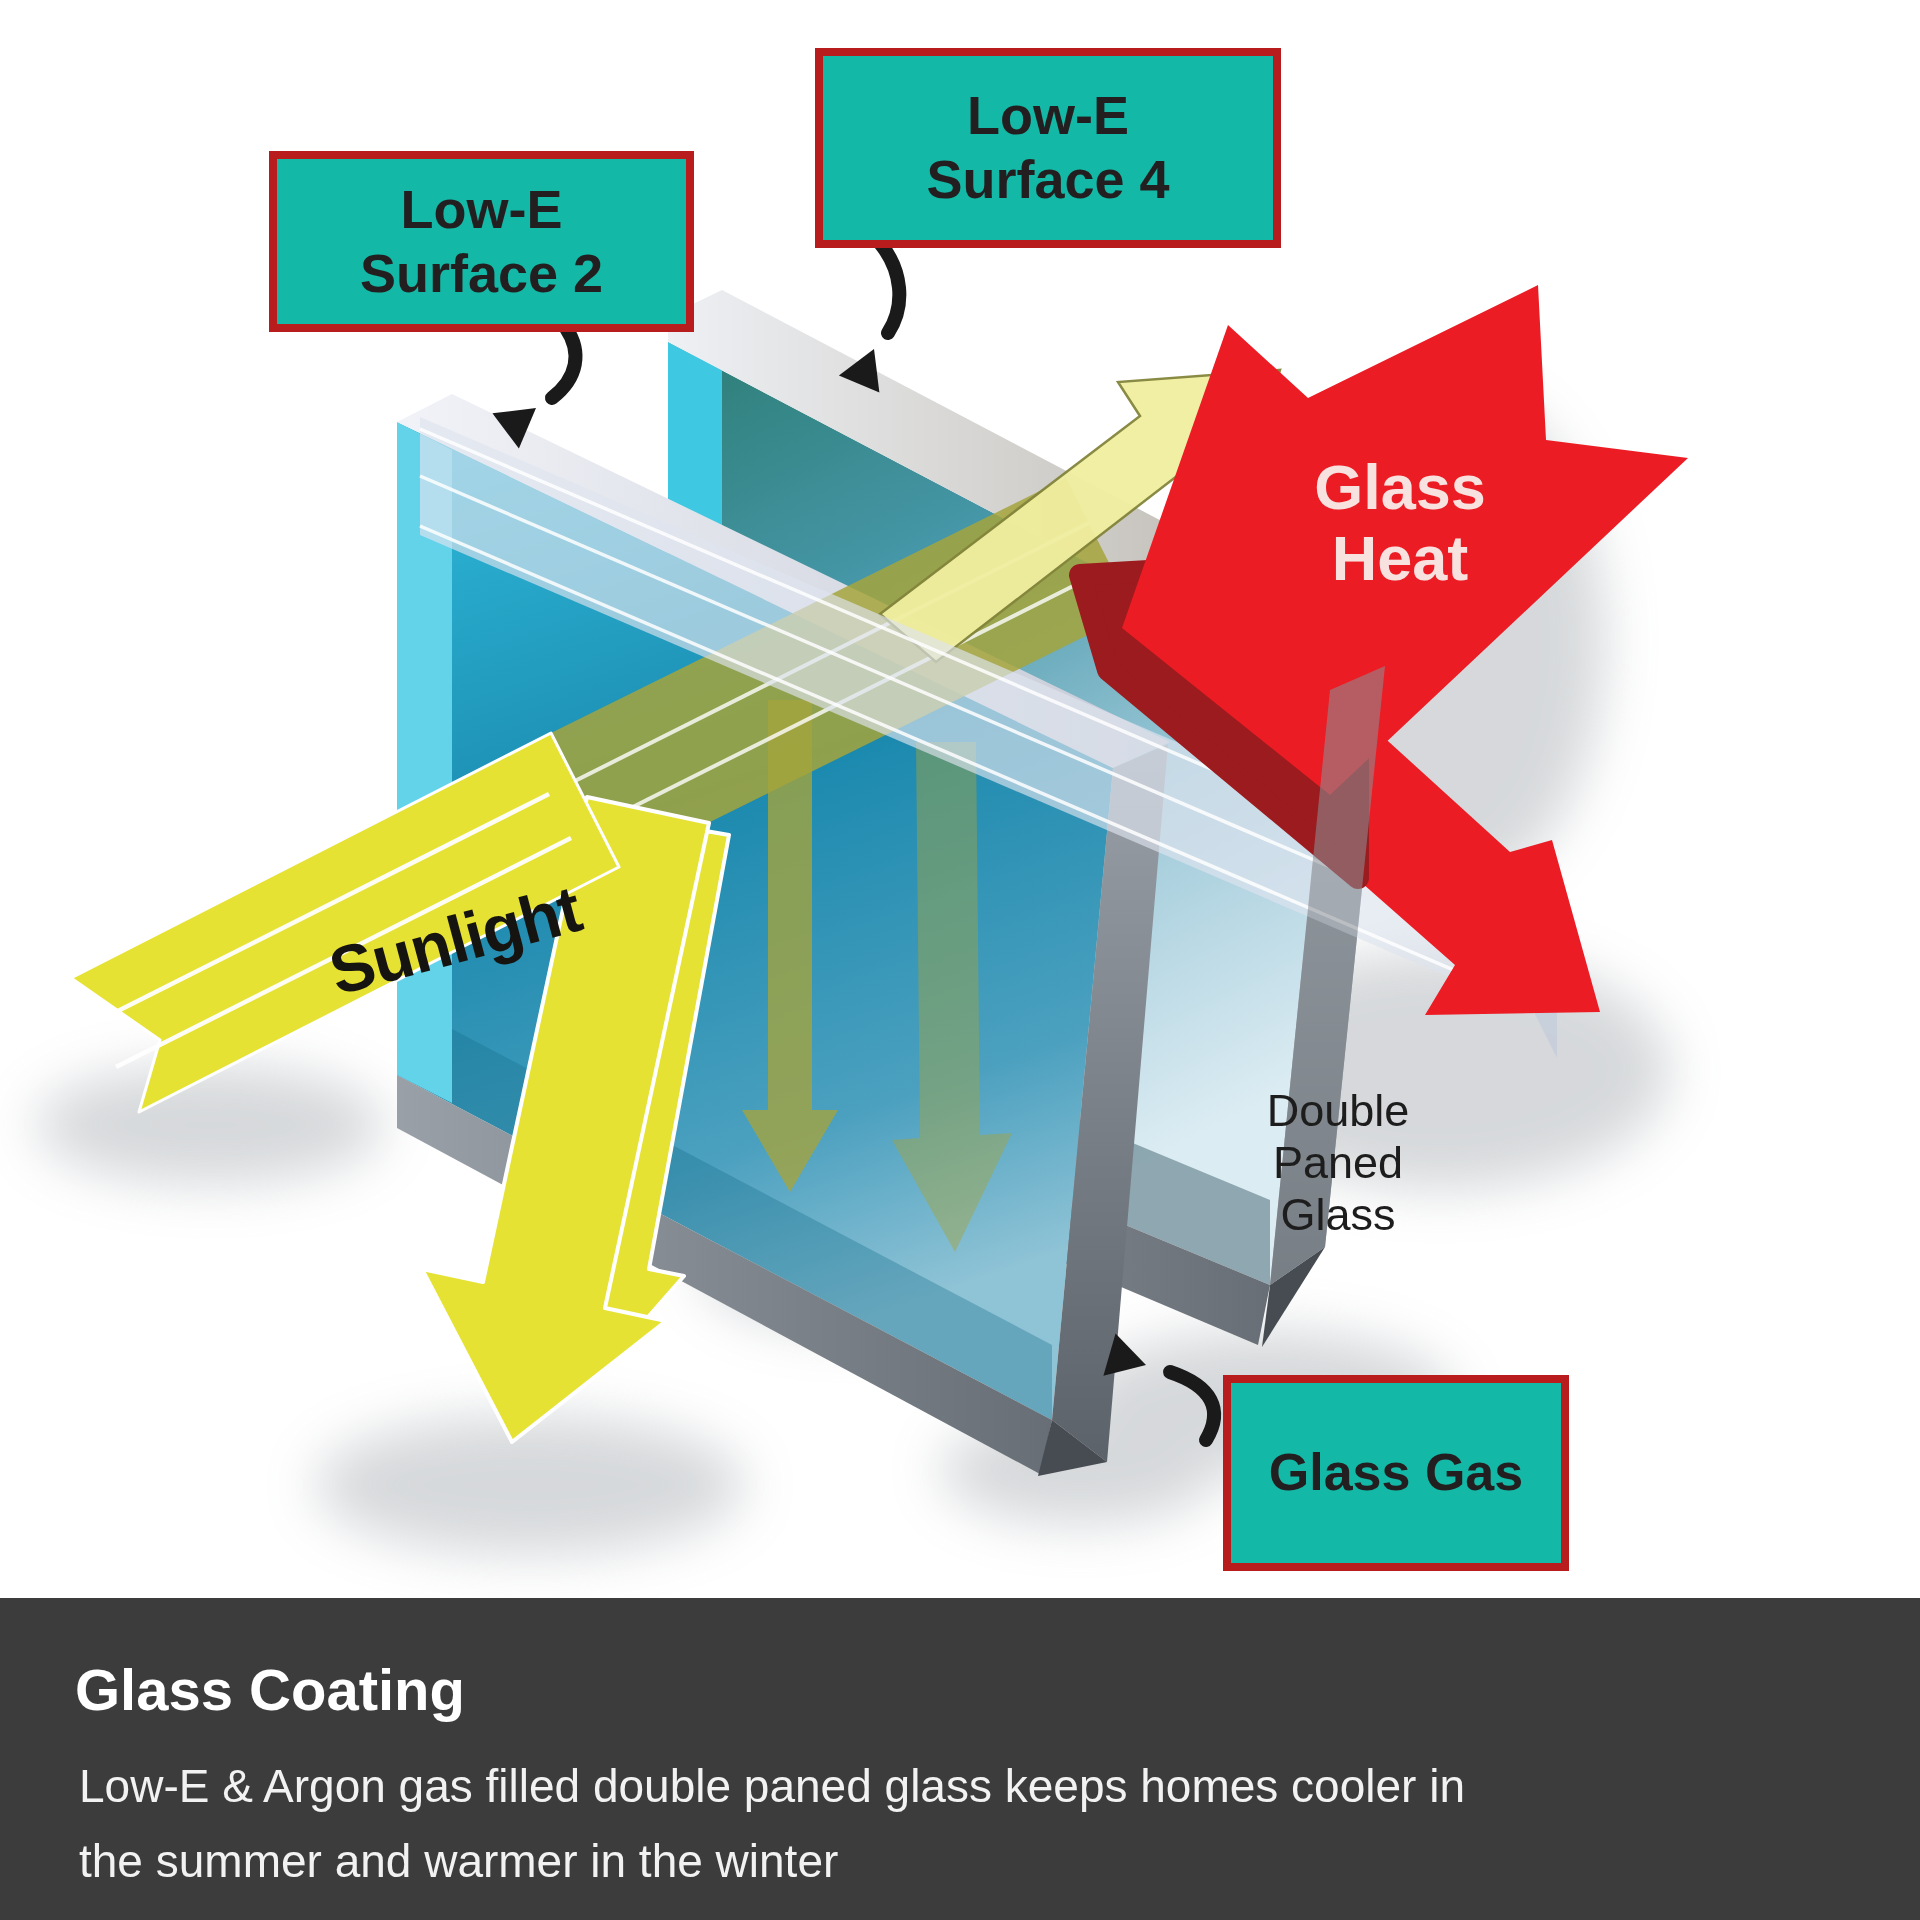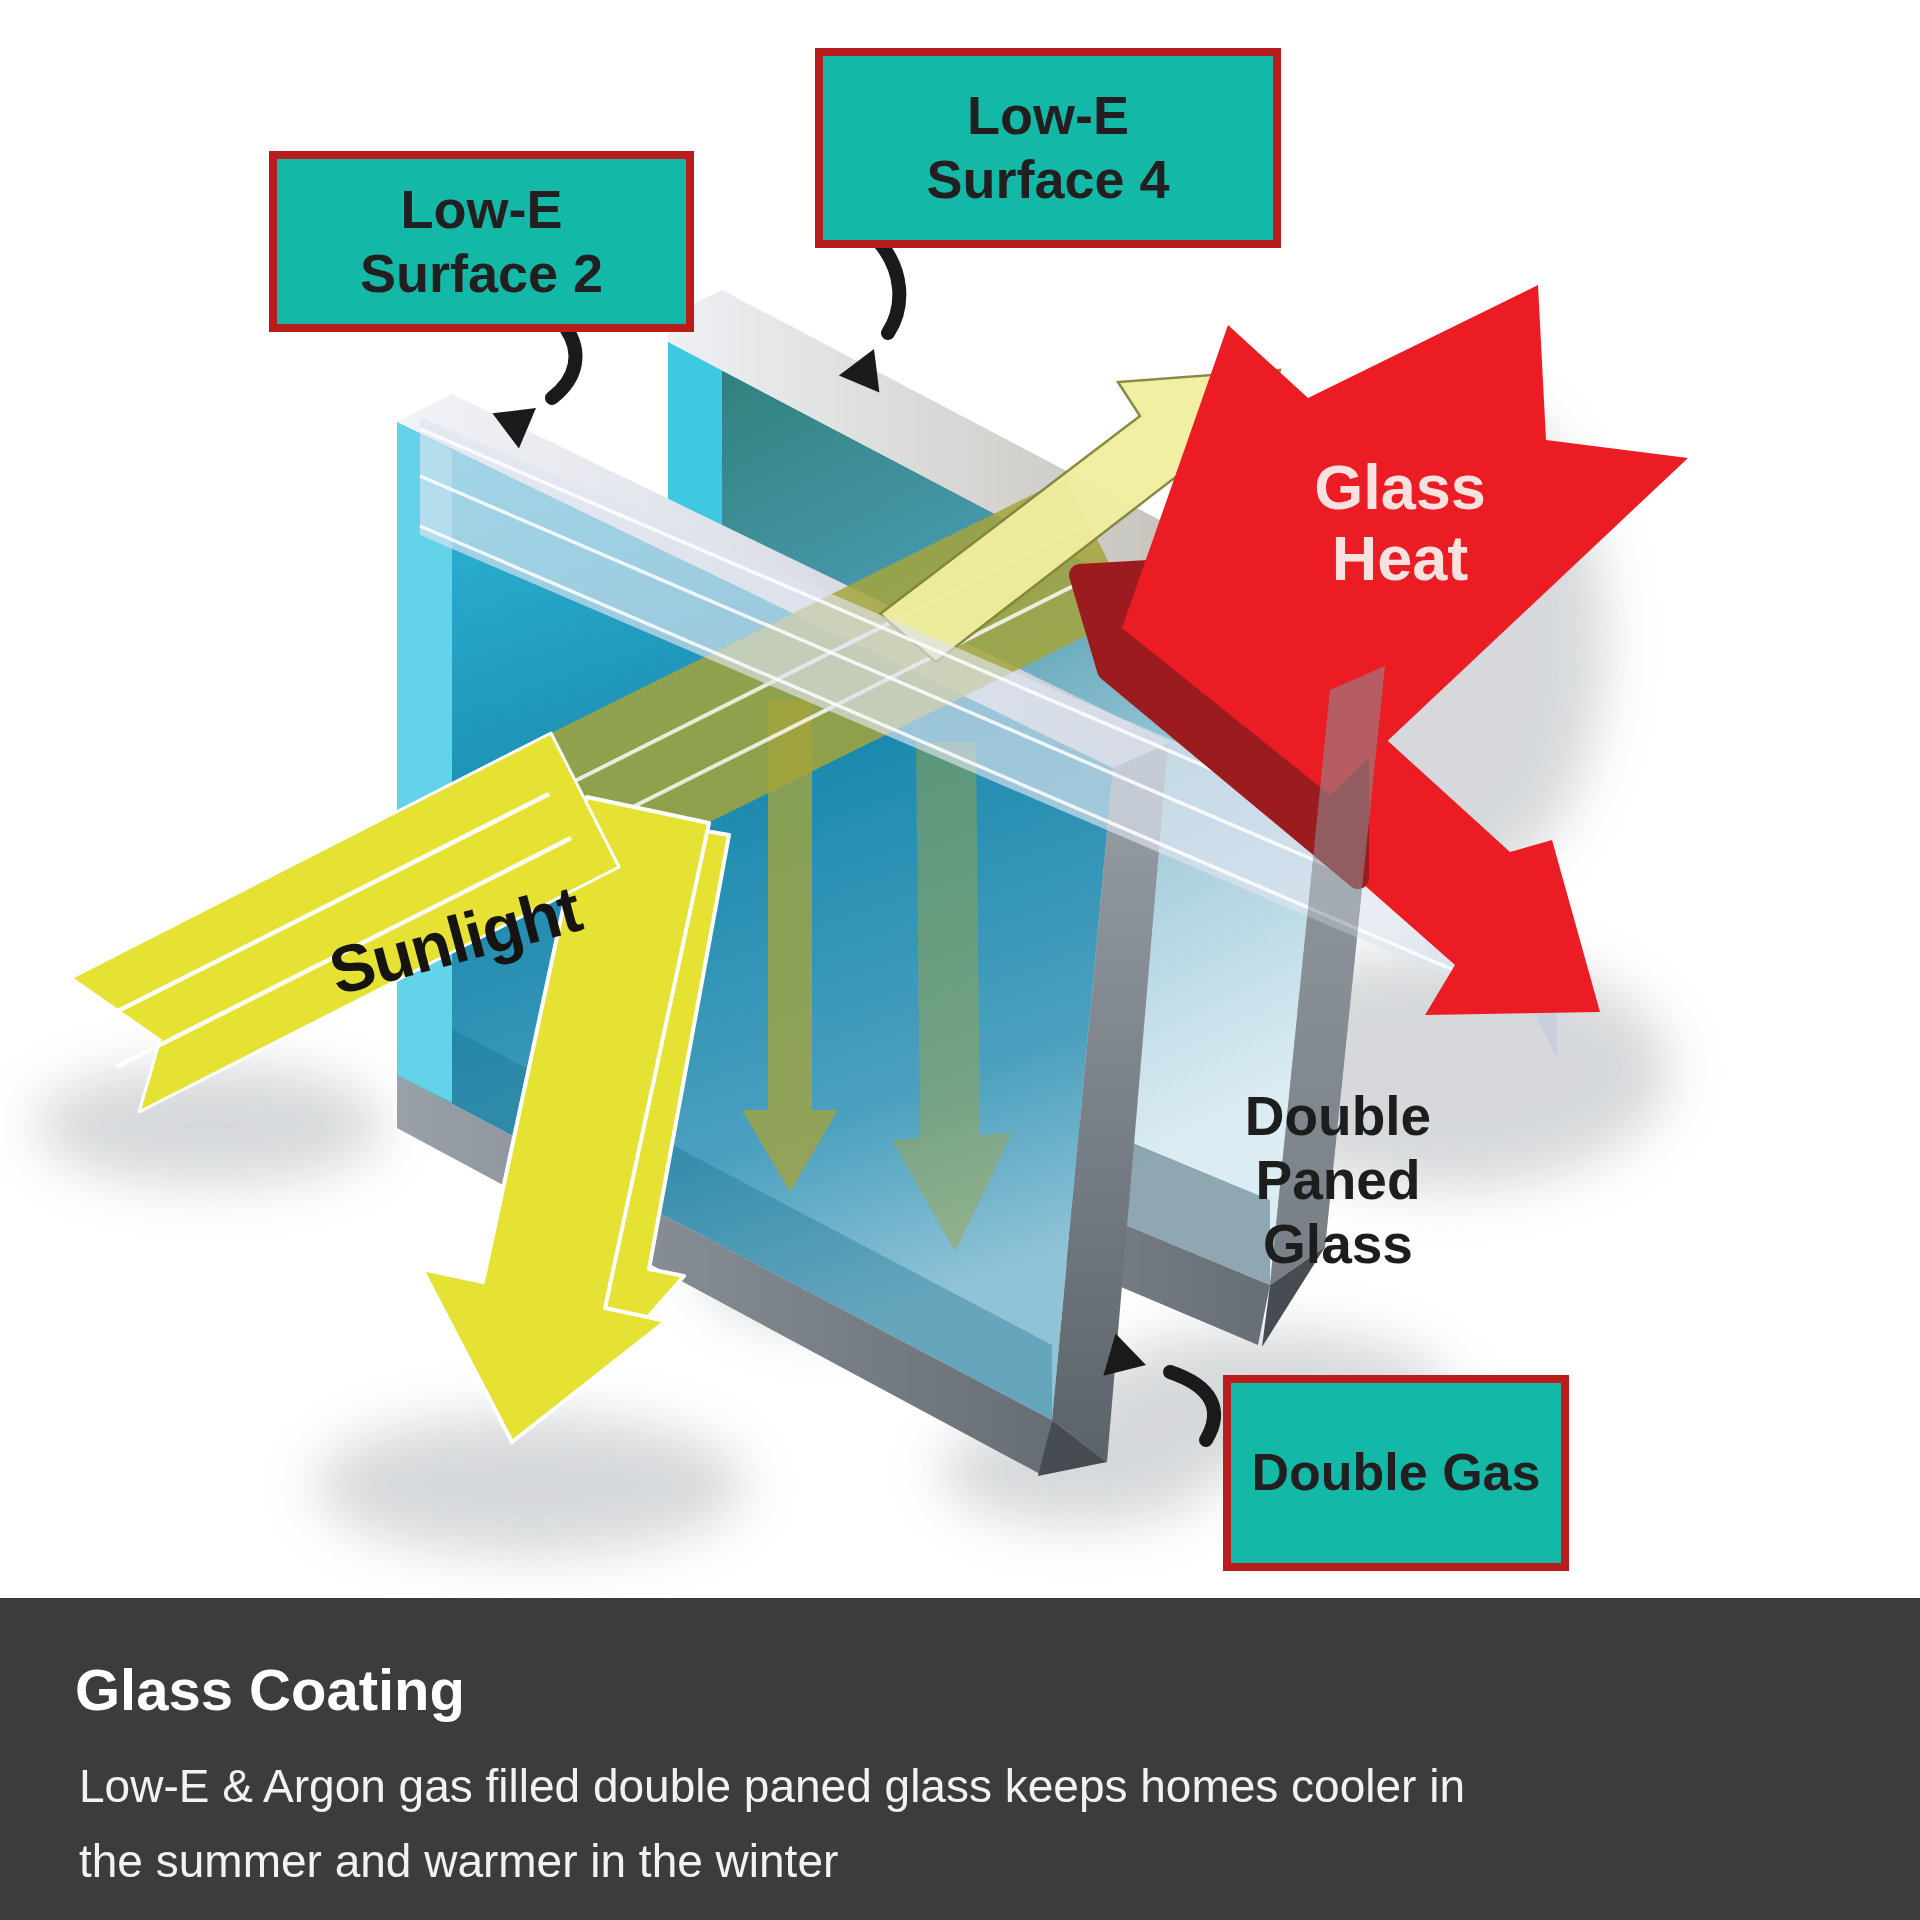--- a/index.html
+++ b/index.html
@@ -8,21 +8,21 @@
   .stage svg{position:absolute;left:0;top:0;}
   .label-box{position:absolute;background:#14b8a6;border:8px solid #b91c1c;
              display:flex;align-items:center;justify-content:center;text-align:center;
              font-weight:bold;color:#231f20;white-space:pre-line;line-height:1.18;}
   .label-surface2{left:269px;top:151px;width:409px;height:165px;font-size:54px;}
   .label-surface4{left:815px;top:48px;width:450px;height:184px;font-size:54px;}
   .label-argon{left:1223px;top:1375px;width:330px;height:180px;font-size:52px;}
   .room-heat{position:absolute;left:1300px;top:452px;width:200px;text-align:center;
              font-weight:bold;font-size:63px;line-height:1.12;color:#f8e2e0;white-space:pre-line;}
   .double-paned{position:absolute;left:1243px;top:1085px;width:190px;text-align:center;
-             font-weight:bold;font-size:55px;line-height:1.16;color:#1d1d1d;white-space:pre-line;}
+             font-weight:normal;font-size:45px;line-height:1.16;color:#1d1d1d;white-space:pre-line;}
   .sunlight{position:absolute;left:290px;top:902px;width:330px;text-align:center;
              font-weight:bold;font-size:66px;color:#161410;letter-spacing:-1px;
              transform:rotate(-15deg);}
   .footer{position:absolute;left:0;top:1598px;width:1920px;height:322px;background:#3d3c3c;
           box-sizing:border-box;padding:58px 75px 13px 75px;}
   .footer-title{color:#ffffff;font-weight:bold;font-size:58px;margin:0 0 26px 0;}
   .footer-desc{color:#f2f2f2;font-weight:normal;font-size:46px;line-height:1.64;margin:4px;
                max-width:1430px;}
 </style>
 </head>
@@ -155,21 +155,21 @@
 
   <div class="label-box label-surface2">
     <span>Low-E
 Surface 2</span>
   </div>
   <div class="label-box label-surface4">
     <span>Low-E
 Surface 4</span>
   </div>
   <div class="label-box label-argon">
-    <span>Double Gas</span>
+    <span>Glass Gas</span>
   </div>
 
   <div class="room-heat">Glass
 Heat</div>
   <div class="double-paned">Double
 Paned
 Glass</div>
   <div class="sunlight">Sunlight</div>
 
   <div class="footer">

